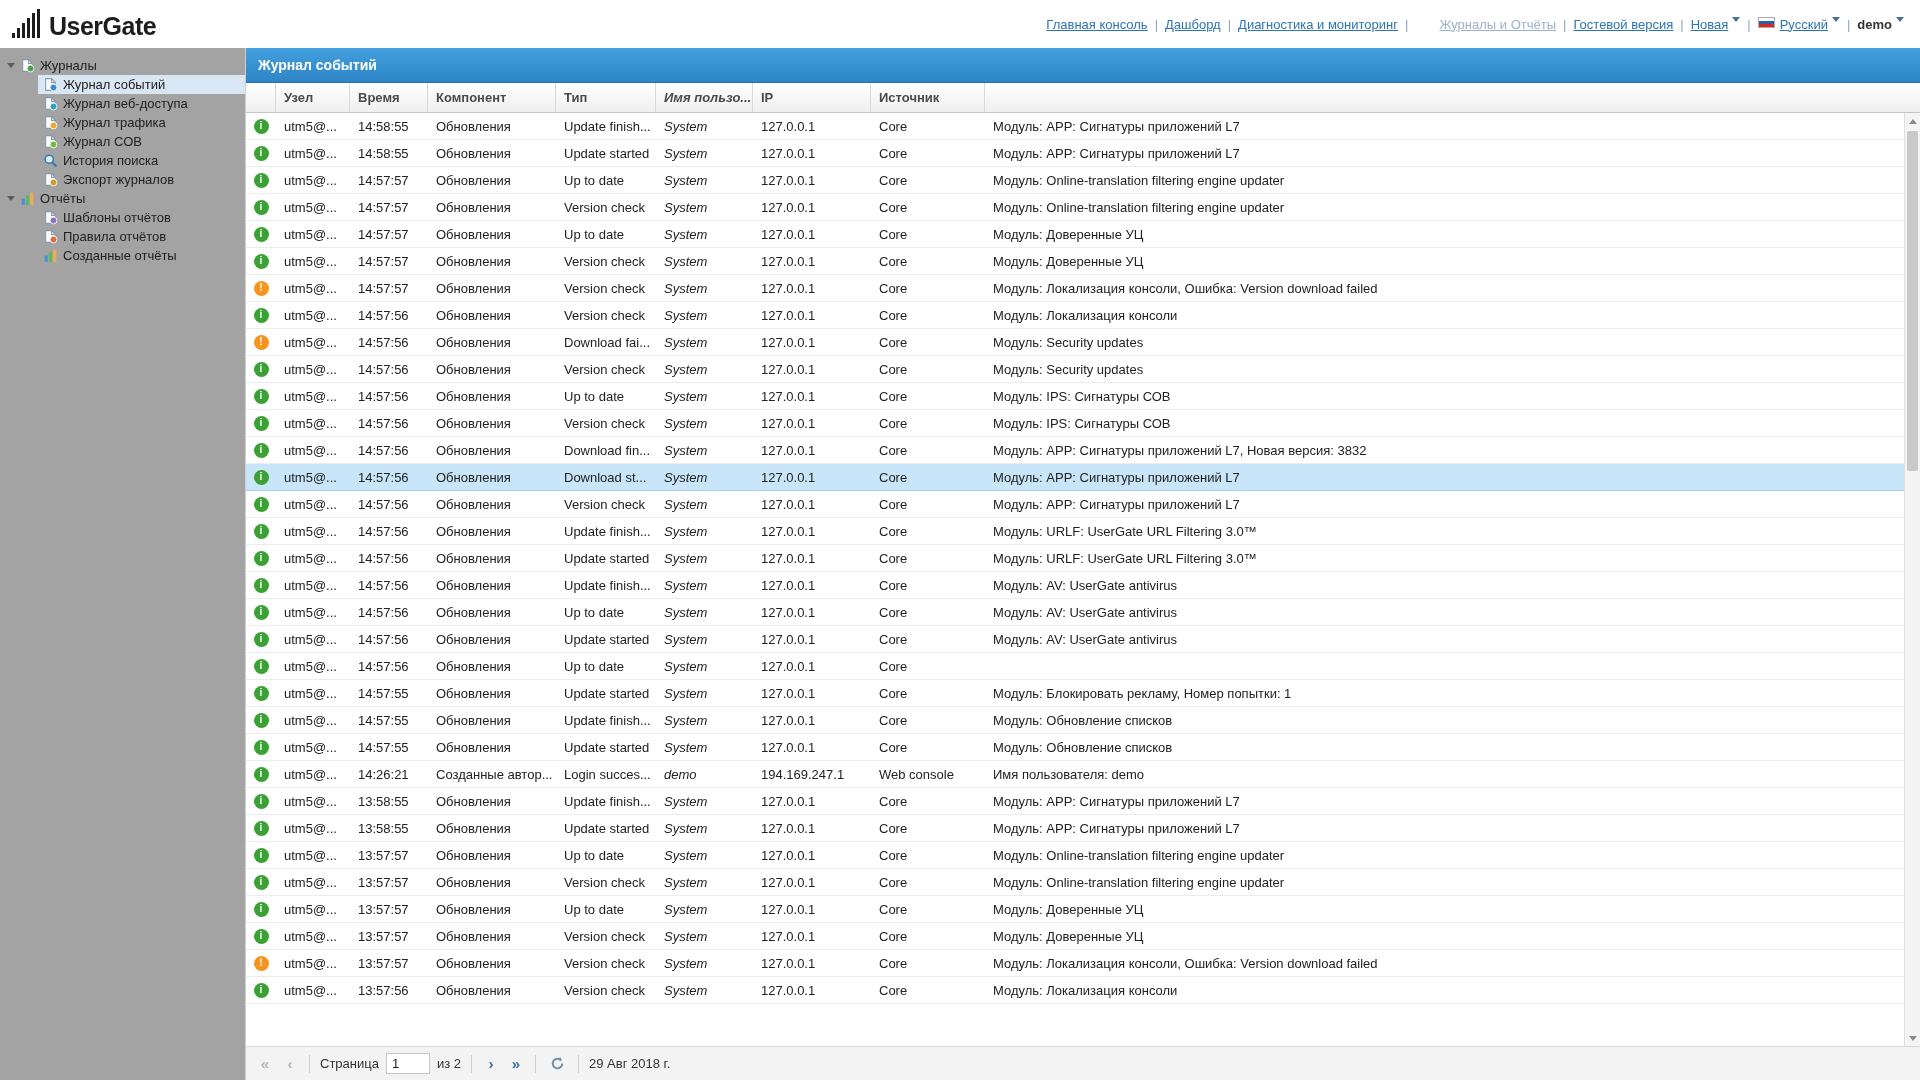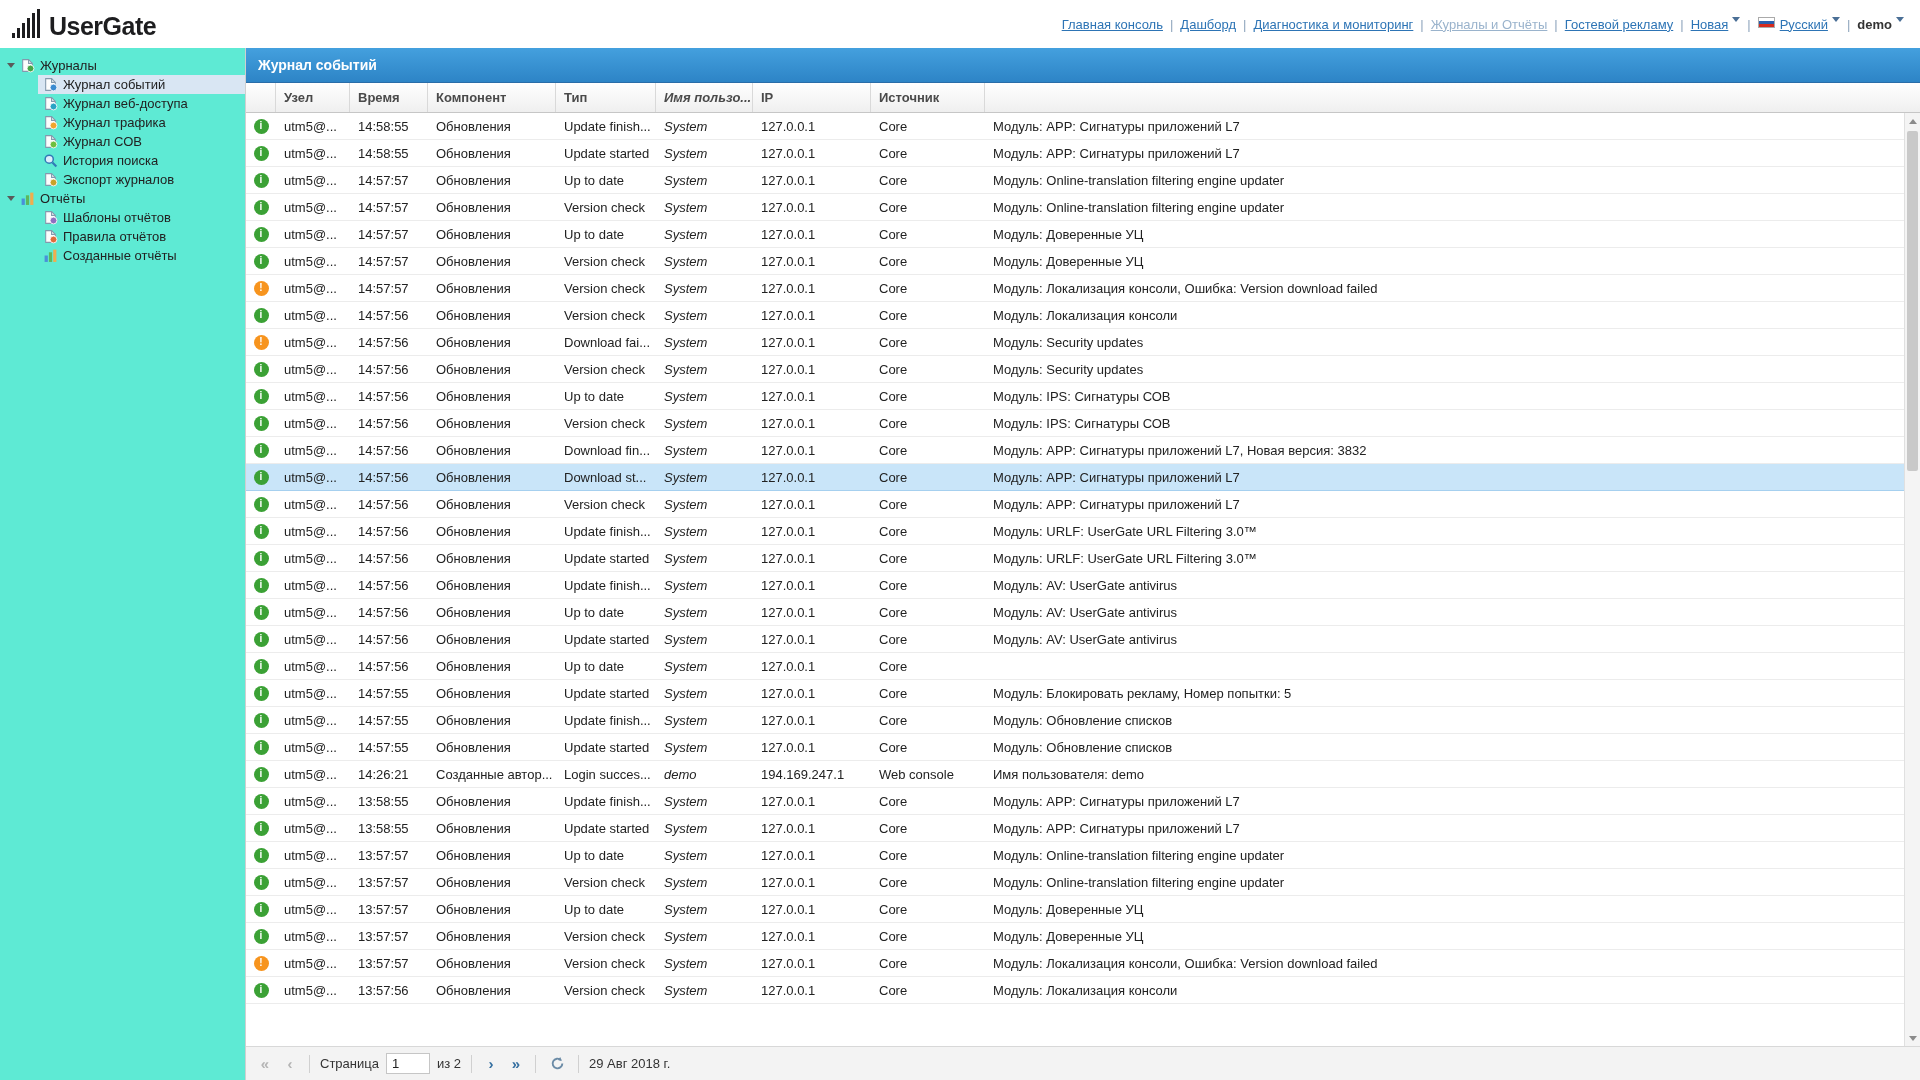--- a/index.html
+++ b/index.html
@@ -7,33 +7,33 @@
               font-family:"Liberation Sans", sans-serif; }
   .app { width:1920px; height:1080px; display:flex; flex-direction:column; }
 
   
   .top-header { height:48px; flex:0 0 48px; display:flex; align-items:center;
                 justify-content:space-between; padding:0 16px 0 12px; background:#fff; }
   .logo { display:flex; align-items:flex-end; gap:5px; }
   .logo-text { font-size:25px; font-weight:bold; color:#1d1d1f; letter-spacing:-0.5px; line-height:1; }
   .top-nav { display:flex; align-items:center; gap:7px; font-size:13px; white-space:nowrap; }
   .nav-link { color:#2d74b5; text-decoration:underline; cursor:pointer; display:inline-flex; align-items:flex-start; }
-  .nav-link.active { color:#9ab3cc; }
+  .nav-link.active { color:#9ab3cc;margin-left:24px; }
   .nav-link.plain { color:#333; text-decoration:none; font-weight:bold; }
   .nav-sep { color:#8fa6bd; }
   .caret { width:0; height:0; border-left:4px solid transparent; border-right:4px solid transparent;
            border-top:5px solid #4a6f96; margin-left:4px; display:inline-block; }
   .flag { display:inline-block; width:17px; height:11px; border:1px solid #aaa; margin-right:5px;
           background:linear-gradient(#fff 0 33%, #2a5fad 33% 66%, #d52b1e 66% 100%); }
 
   
   .body-wrap { flex:1; display:flex; min-height:0; }
 
   
-  .sidebar { width:245px; flex:0 0 245px; padding-top:8px; overflow:hidden; background:#5eead4; }
+  .sidebar { width:245px; flex:0 0 245px; padding-top:8px; overflow:hidden; background:#a3a3a3; }
   .tree-item { height:19px; display:flex; align-items:center; font-size:13px; color:#222;
                cursor:pointer; white-space:nowrap; gap:5px; }
   .tree-item.root { padding-left:7px; }
   .tree-item.child { margin-left:38px; padding-left:5px; }
   .tree-item.selected { background:#d9e6f3; }
   .tree-caret { width:0; height:0; border-left:4px solid transparent; border-right:4px solid transparent;
                 border-top:5px solid #5a5a5a; flex:0 0 auto; }
   .tree-icon { width:15px; height:15px; display:inline-flex; align-items:center; justify-content:center; flex:0 0 auto; }
   .tree-label { overflow:hidden; text-overflow:ellipsis; }
 
@@ -122,21 +122,21 @@
         <span class="nav-sep">|</span>
         <a class="nav-link">
           <span>Диагностика и мониторинг</span>
         </a>
         <span class="nav-sep">|</span>
         <a class="nav-link active">
           <span>Журналы и Отчёты</span>
         </a>
         <span class="nav-sep">|</span>
         <a class="nav-link">
-          <span>Гостевой рекламу</span>
+          <span>Гостевой версия</span>
         </a>
         <span class="nav-sep">|</span>
         <a class="nav-link">
           <span>Новая</span>
           <span class="caret"></span>
         </a>
         <span class="nav-sep">|</span>
         <a class="nav-link">
           <span class="flag"></span>
           <span>Русский</span>
@@ -561,21 +561,21 @@
               <div class="cell col-icon" style="width: 30px;">
                 <span class="status-icon info">i</span>
               </div>
               <div class="cell col-node" style="width: 74px;">utm5@...</div>
               <div class="cell col-time" style="width: 78px;">14:57:55</div>
               <div class="cell col-component" style="width: 128px;">Обновления</div>
               <div class="cell col-type" style="width: 100px;">Update started</div>
               <div class="cell col-user" style="width: 97px;">System</div>
               <div class="cell col-ip" style="width: 118px;">127.0.0.1</div>
               <div class="cell col-source" style="width: 114px;">Core</div>
-              <div class="cell col-details" style="flex: 1 1 auto;">Модуль: Блокировать рекламу, Номер попытки: 5</div>
+              <div class="cell col-details" style="flex: 1 1 auto;">Модуль: Блокировать рекламу, Номер попытки: 1</div>
             </div>
             <div class="grid-row">
               <div class="cell col-icon" style="width: 30px;">
                 <span class="status-icon info">i</span>
               </div>
               <div class="cell col-node" style="width: 74px;">utm5@...</div>
               <div class="cell col-time" style="width: 78px;">14:57:55</div>
               <div class="cell col-component" style="width: 128px;">Обновления</div>
               <div class="cell col-type" style="width: 100px;">Update finish...</div>
               <div class="cell col-user" style="width: 97px;">System</div>

